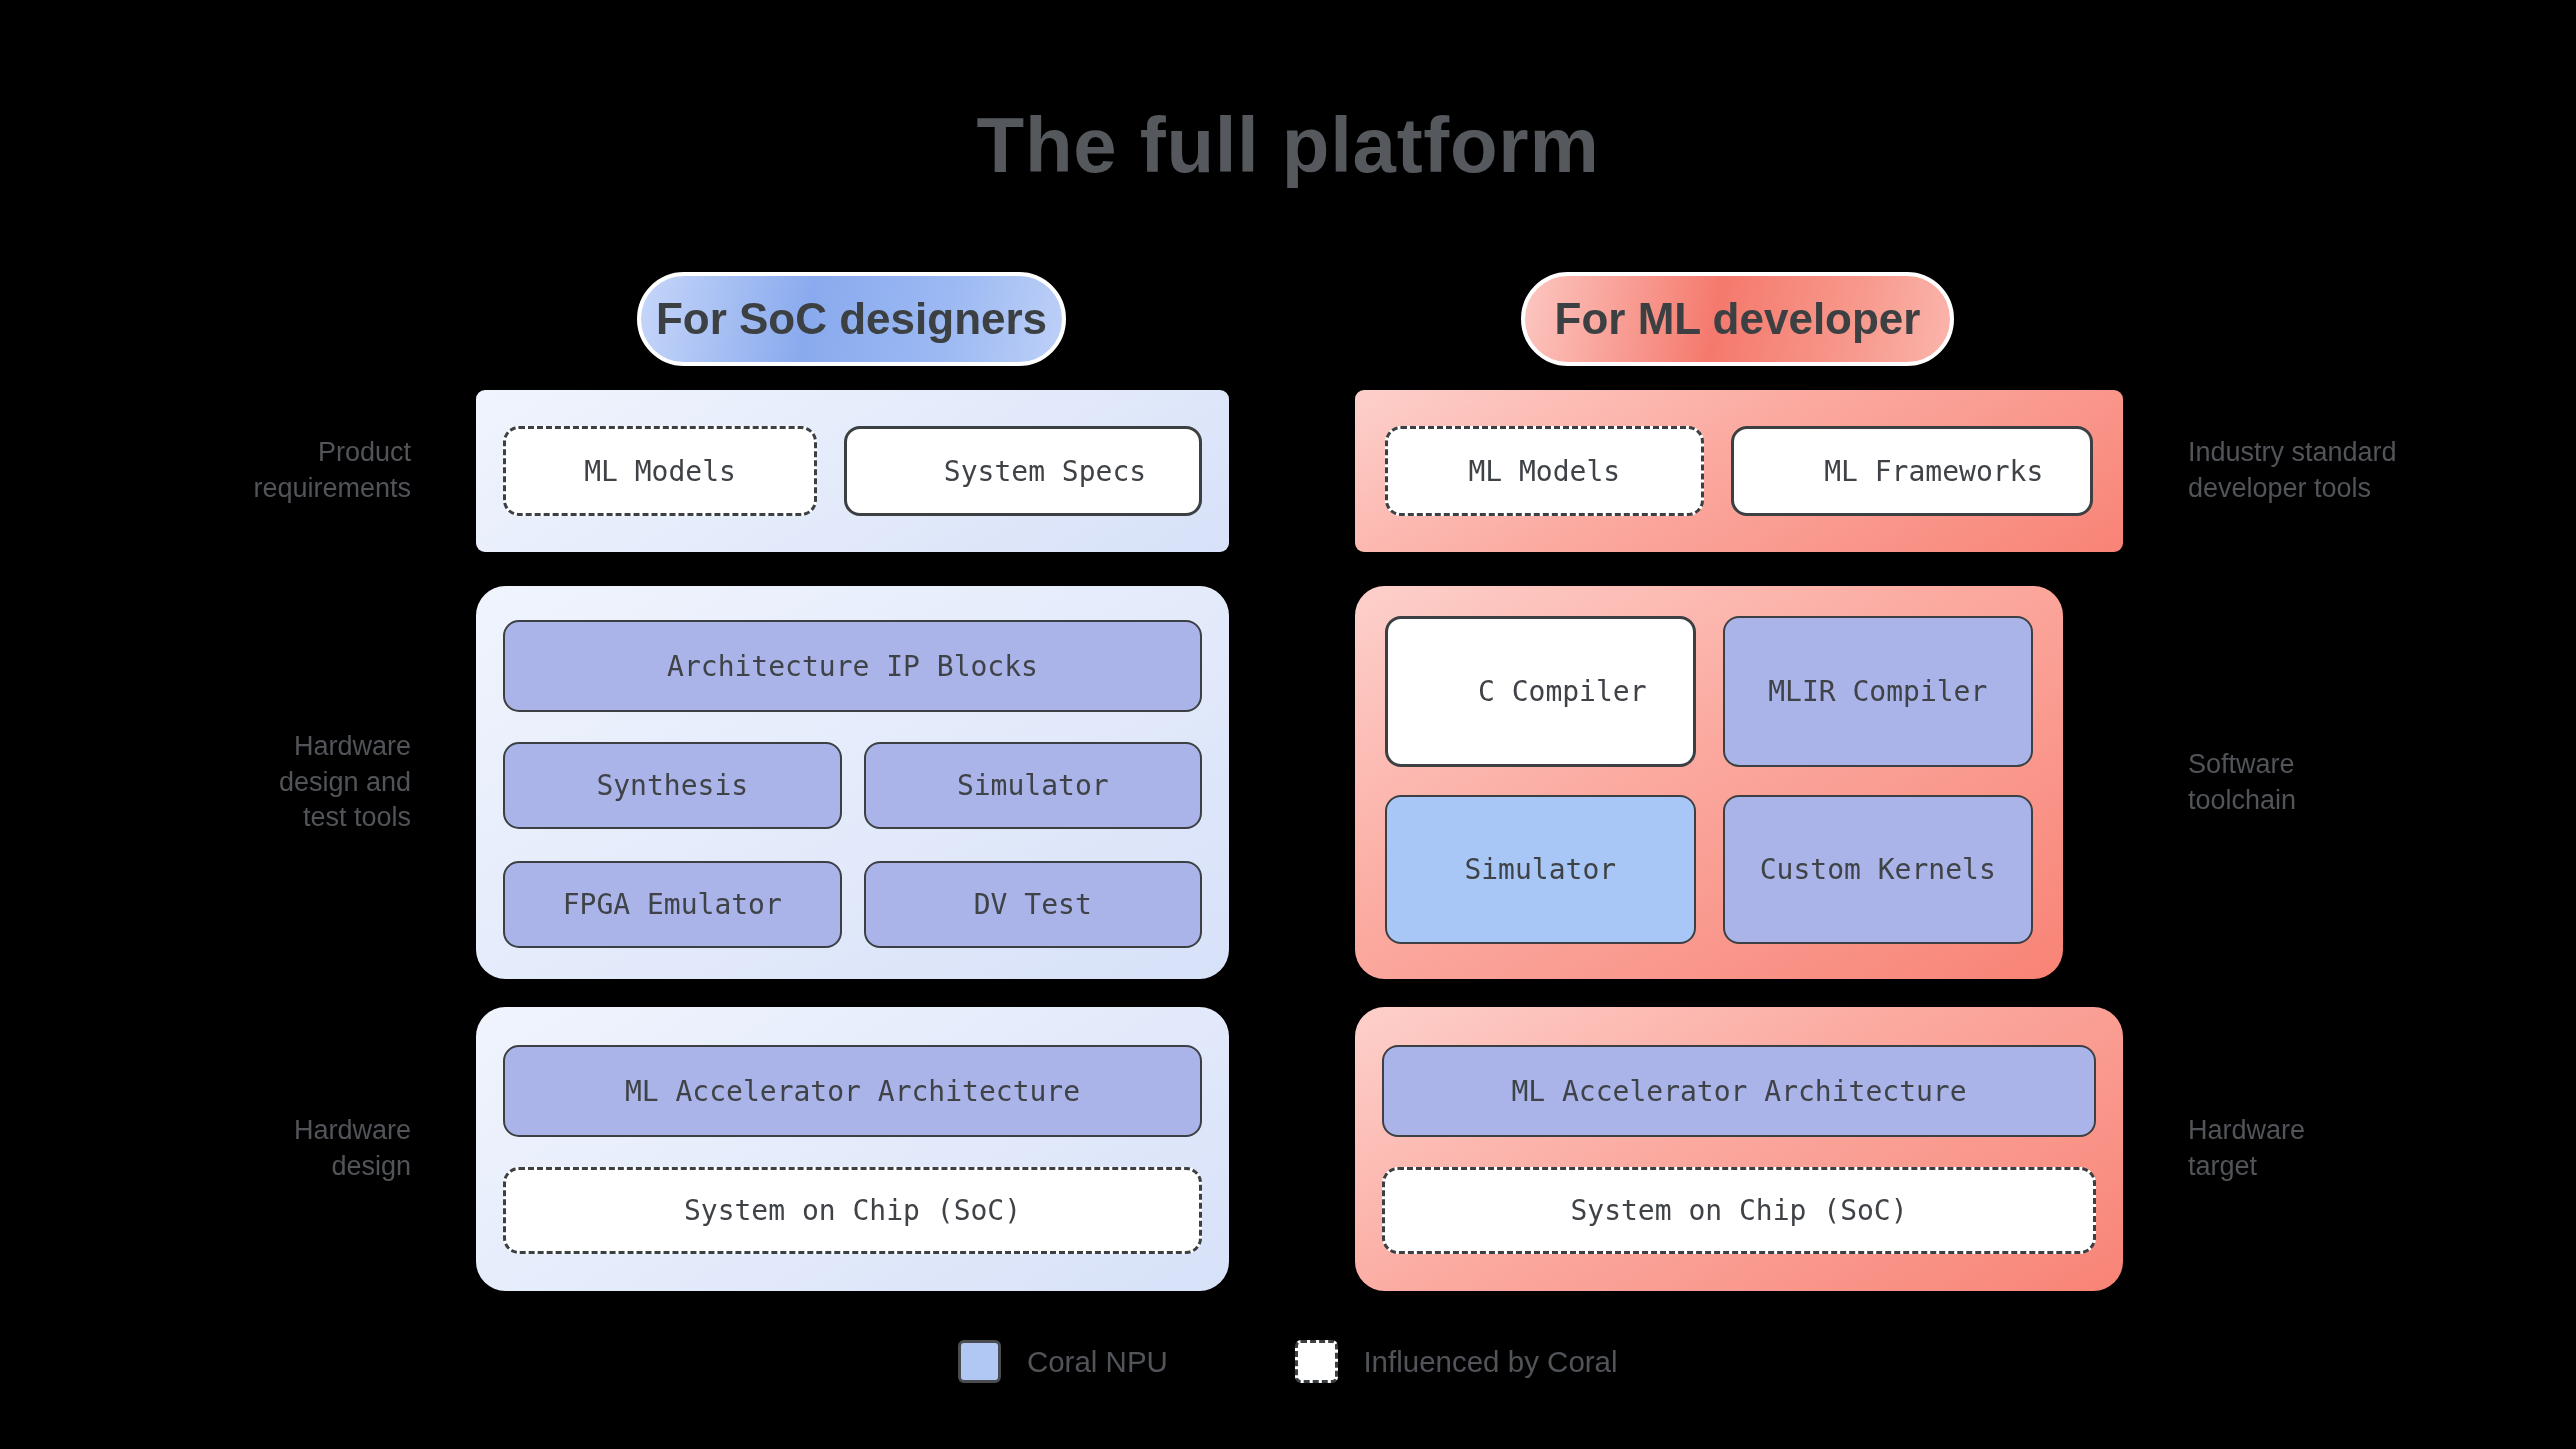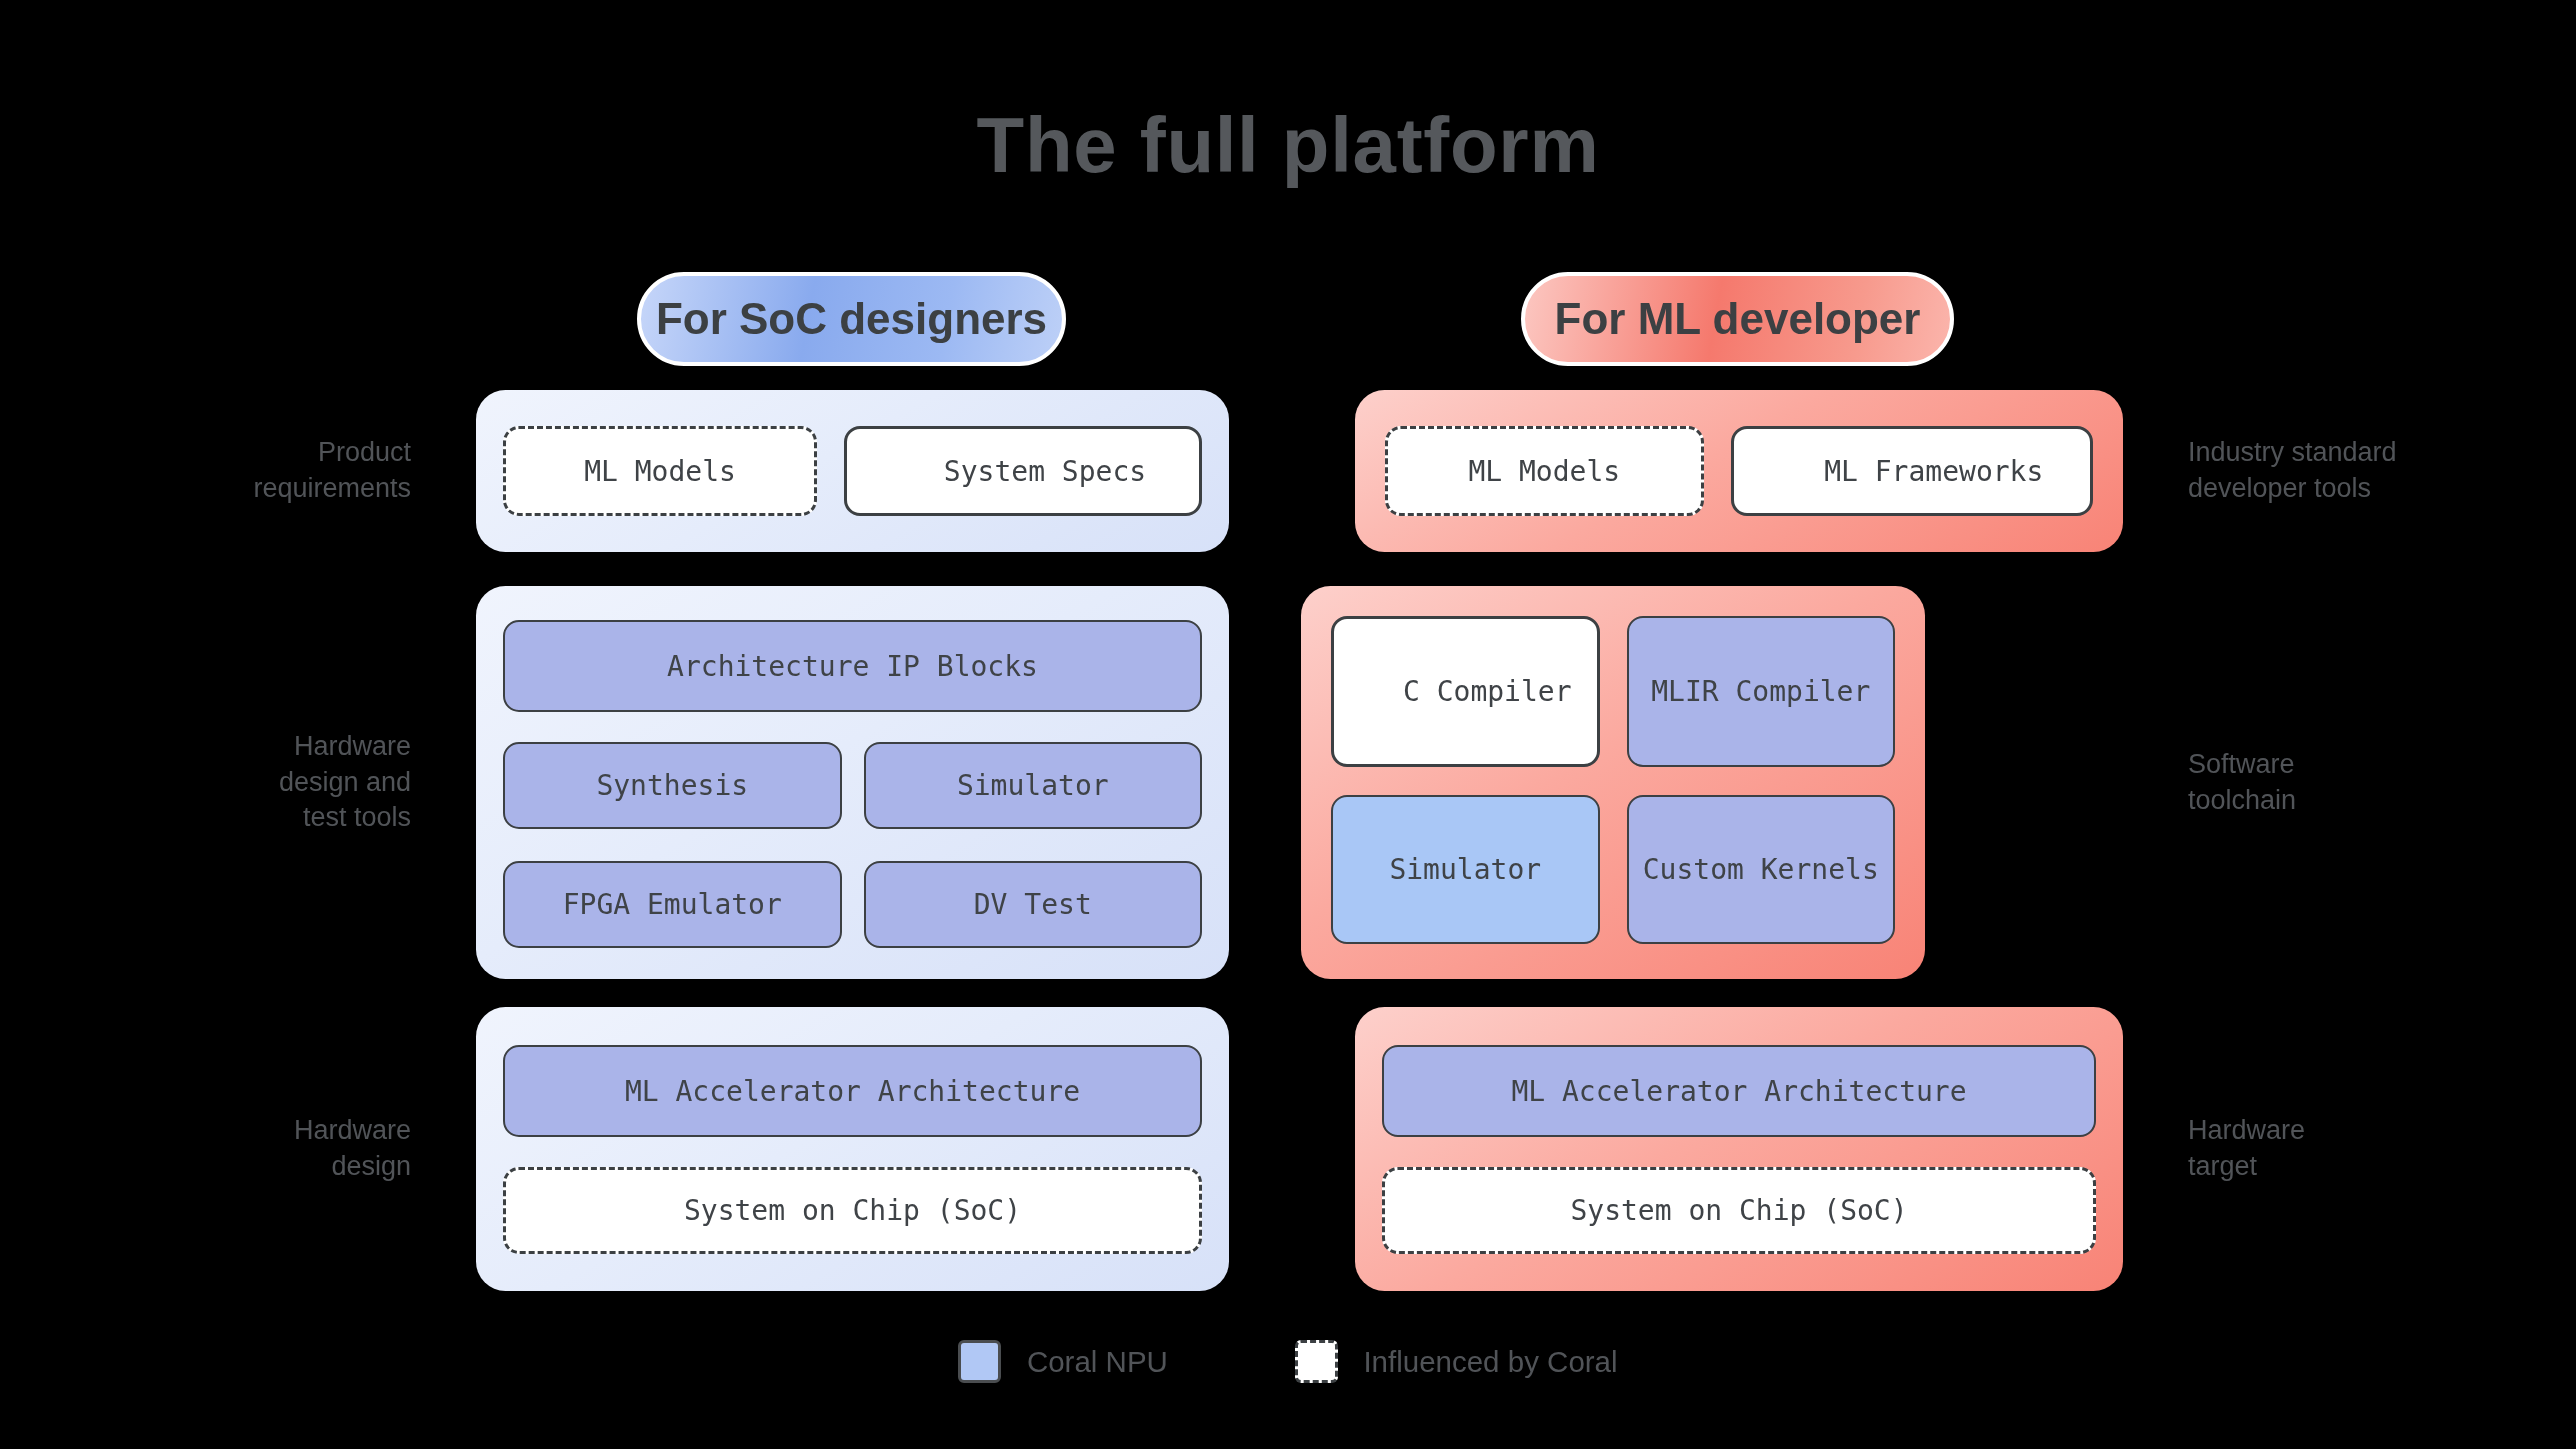--- a/index.html
+++ b/index.html
@@ -38,38 +38,38 @@
 
   
   .panel { position:absolute; border-radius:29.5px; box-sizing:border-box; }
   .panel-blue { background: linear-gradient(150deg, var(--blue-panel-start) 0%, #e5ecfb 45%, var(--blue-panel-end) 100%); }
   .panel-pink { background: linear-gradient(150deg, var(--pink-panel-start) 0%, #fba99f 45%, var(--pink-panel-end) 100%); }
 
   #panel-soc-1 { left:476px;  top:390px;  width:753px; height:162px; }
   #panel-soc-2 { left:476px;  top:586px;  width:753px; height:393px; }
   #panel-soc-3 { left:476px;  top:1007px; width:753px; height:284px; }
   #panel-ml-1  { left:1355px; top:390px;  width:768px; height:162px; }
-  #panel-ml-2  { left:1301px; top:586px;  width:624px; height:393px; }
+  #panel-ml-2  { left:1355px; top:586px;  width:708px; height:393px; }
   #panel-ml-3  { left:1355px; top:1007px; width:768px; height:284px; }
 
   
   .box {
     box-sizing:border-box;
     display:flex; align-items:center; justify-content:center;
     border-radius:16px;
     font-family:"DejaVu Sans Mono", "Liberation Mono", monospace;
     font-size:28px; color: var(--box-text, #3f4347);
     text-align:center; white-space:nowrap;
   }
   .fill-peri  { background: var(--periwinkle, #aab4e9); border:2.7px solid var(--box-border, #3c4043); }
   .fill-lblue { background: var(--light-blue, #a9c7f6); border:2.7px solid var(--box-border, #3c4043); }
   .fill-white { background: var(--white, #fff); border:3.4px solid var(--box-border, #3c4043);padding-left:44px; }
   .fill-dash  { background: var(--white, #fff); border:3.4px dashed var(--box-border, #3c4043); }
 
-  .row1-panel { display:flex; align-items:center; gap:27px; padding:0 27px; }
+  .row1-panel { display:flex; align-items:center; gap:27px; padding:0 27px;border-radius:9px; }
   .row1-panel .box { flex:1; height:90px; }
   #panel-ml-1.row1-panel { padding:0 30px; }
 
   #panel-soc-2 { padding:34px 27px 16px; }
   #panel-soc-2 .full-box { height:92px; margin-bottom:29.5px; }
   .two-col { display:flex; gap:22px; margin-bottom:32px; }
   .two-col:last-child { margin-bottom:0; }
   .two-col .box { flex:1; height:87px; }
 
   #panel-ml-2 {

